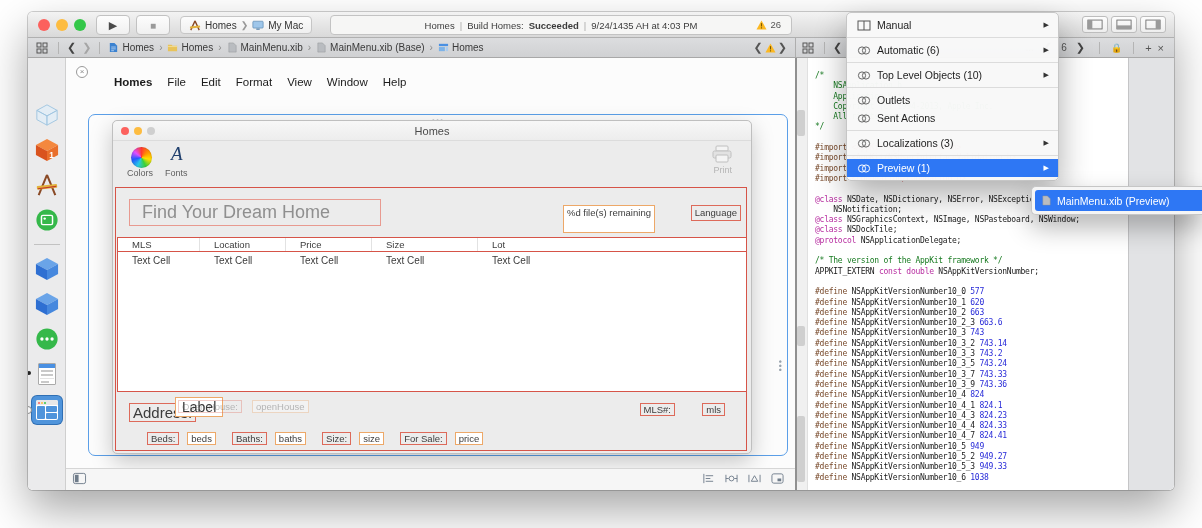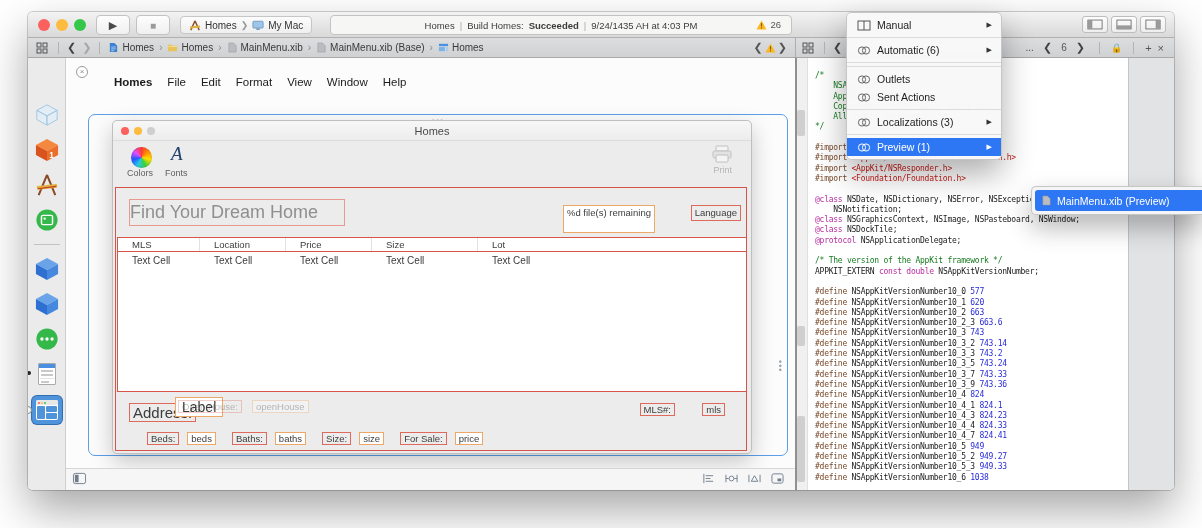--- a/index.html
+++ b/index.html
@@ -111,22 +111,22 @@
   .fontsA { position:absolute; left:58px; top:22px; font-family:"Liberation Serif", serif; font-style:italic;
     font-size:19px; color:#21406e; }
   .tbl-label { position:absolute; font-size:9px; color:#5f5f5f; }
   .printer { position:absolute; right:18px; top:24px; opacity:.45; }
   .printer svg { width:22px; height:18px; }
   .printlabel { position:absolute; right:19px; top:44px; font-size:9px; color:#b5b5b5; }
   .contentborder { position:absolute; left:2px; top:66px; right:4px; bottom:2px; border:1px solid #d65448; }
   .dbox { border:1px solid #dd6a5a; padding:0 3px; color:#3c3c3c; }
   .obox { border-color:#eda868; background:#fff; }
   .rbox { border-color:#dd6a5a; }
-  .headline { position:absolute; left:16px; top:78px; width:216px; height:27px; border:1px solid #e89a90;
-    font-size:18px; font-weight:300; color:#8f8f8f; padding:2px 0; white-space:nowrap; }
+  .headline { position:absolute; left:16px; top:78px; width:252px; height:27px; border:1px solid #e89a90;
+    font-size:18px; font-weight:300; color:#8f8f8f; padding:2px 12px; white-space:nowrap; }
   .filesrem { position:absolute; left:450px; top:84px; height:28px; font-size:9.5px; line-height:14px; }
   .langbtn { position:absolute; right:10px; top:84px; height:16px; font-size:9.5px; line-height:14px; background:transparent; }
   .dtable { position:absolute; left:4px; top:116px; right:4px; }
   .thead { display:grid; grid-template-columns:82px 86px 86px 106px 1fr; height:15px; border:1px solid #d65448;
     background:#fff; font-size:9.5px; color:#3c3c3c; }
   .thead .tc { border-right:1px solid #e2e2e2; padding:1px 0 0 14px; overflow:hidden; }
   .thead .tc:last-child { border-right:none; }
   .tbody { height:140px; border:1px solid #d65448; border-top:none; background:#fff; }
   .trow { display:grid; grid-template-columns:82px 86px 86px 106px 1fr; font-size:10px; color:#3a3a3a; padding-top:3px; }
   .trow .tc { padding-left:14px; }
@@ -150,21 +150,21 @@
   .gseg { position:absolute; left:2px; width:8px; background:#cfcfcf; border-radius:2px; }
   .code { position:absolute; left:14px; top:0; width:319px; height:100%; padding:13px 0 0 6px; overflow:hidden;
     font-family:"DejaVu Sans Mono", monospace; font-size:8px; letter-spacing:-0.25px; line-height:10.3px;
     white-space:pre; color:#000; }
   .cl { height:10.3px; }
   .cm { color:#177a20; } .pp { color:#78492a; } .str { color:#c41a16; }
   .kw { color:#b72ca0; } .num { color:#272ad8; } .pl { color:#1a1a1a; }
   .rightstrip { position:absolute; right:0; top:0; width:46px; height:100%; background:#e2e3e5; border-left:1px solid #c5c5c7; }
 
   
-  .ctxmenu { position:absolute; left:846px; top:12px; width:156px; background:rgba(248,248,248,.98);
+  .ctxmenu { position:absolute; left:846px; top:12px; width:213px; background:rgba(248,248,248,.98);
     border:1px solid #c6c6c6; border-radius:5px; box-shadow:0 14px 32px rgba(0,0,0,.32); padding:3px 0; z-index:50; }
   .mi { height:18px; display:flex; align-items:center; padding:0 9px 0 10px; font-size:10.5px; color:#1d1d1d; }
   .mic { width:14px; height:11px; margin-right:6px; display:inline-flex; }
   .mic svg { width:14px; height:11px; }
   .mlabel { white-space:nowrap; }
   .marrow { margin-left:auto; font-size:7px; color:#333; }
   .mi.hl { background:#2e77f4; color:#fff; }
   .mi.hl .marrow { color:#fff; }
   .mi.hl .mic svg * { stroke:#fff; }
   .msep { height:1px; background:#dcdcdc; margin:3px 0; }
@@ -574,20 +574,30 @@
           <span class="mic">
             <svg viewBox="0 0 14 11">
               <circle cx="5" cy="5.5" r="3.6" fill="none" stroke="#666"></circle>
               <circle cx="9" cy="5.5" r="3.6" fill="none" stroke="#666"></circle>
             </svg>
           </span>
           <span class="mlabel">Automatic (6)</span>
           <span class="marrow">▶</span>
         </div>
         <div class="msep"></div>
+        <div class="mi">
+          <span class="mic">
+            <svg viewBox="0 0 14 11">
+              <circle cx="5" cy="5.5" r="3.6" fill="none" stroke="#666"></circle>
+              <circle cx="9" cy="5.5" r="3.6" fill="none" stroke="#666"></circle>
+            </svg>
+          </span>
+          <span class="mlabel">Top Level Objects (10)</span>
+          <span class="marrow">▶</span>
+        </div>
         <div class="msep"></div>
         <div class="mi">
           <span class="mic">
             <svg viewBox="0 0 14 11">
               <circle cx="5" cy="5.5" r="3.6" fill="none" stroke="#666"></circle>
               <circle cx="9" cy="5.5" r="3.6" fill="none" stroke="#666"></circle>
             </svg>
           </span>
           <span class="mlabel">Outlets</span>
         </div>

